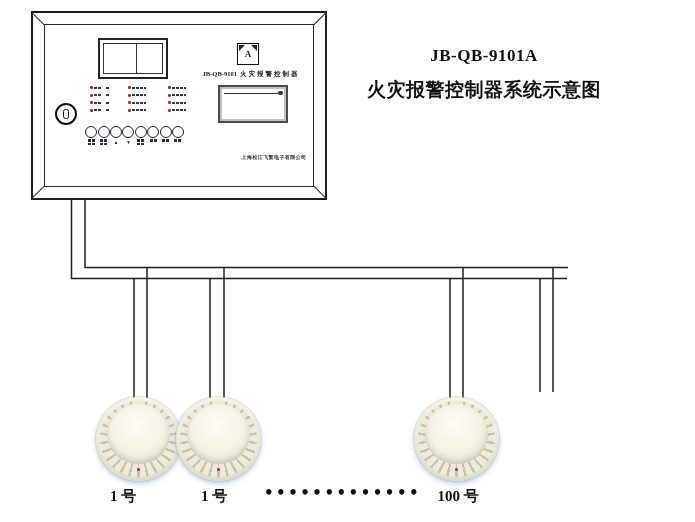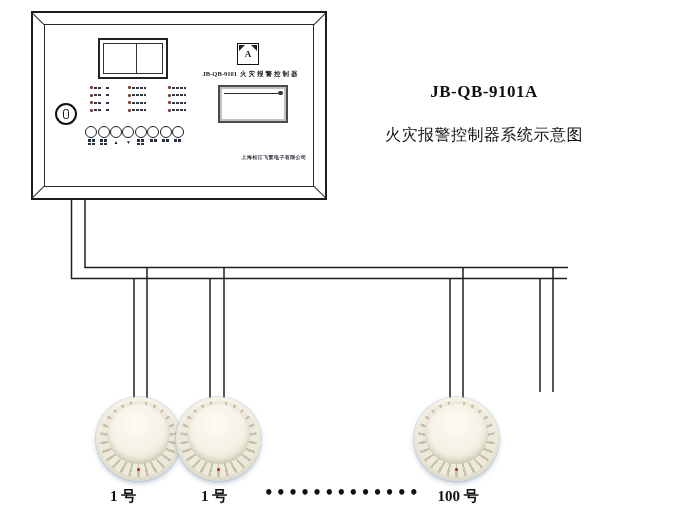--- a/index.html
+++ b/index.html
@@ -65,22 +65,22 @@
     background:#fff;}
   .pbtn-label{margin-top:1.5px;font-size:5px;line-height:5px;color:#15233a;
     text-align:center;min-height:5px;}
   .blk-line{display:flex;margin-top:1px;}
   .blk-line i{width:3px;height:2.6px;background:#26303f;margin:0 .5px;}
   
   .company{position:absolute;left:200px;top:141px;width:82px;text-align:center;
     font-size:5px;letter-spacing:.4px;color:#1d2430;font-weight:bold;white-space:nowrap;}
   
   .titles{position:absolute;left:353px;top:46px;width:262px;text-align:center;z-index:2;}
-  .title-model{font-size:17px;font-weight:bold;letter-spacing:.5px;margin-top:36px;}
-  .title-sub{margin-top:23px;font-size:16px;font-weight:normal;letter-spacing:.5px;
+  .title-model{font-size:17px;font-weight:bold;letter-spacing:.5px;}
+  .title-sub{margin-top:11px;font-size:19px;font-weight:bold;letter-spacing:.5px;
     white-space:nowrap;}
   
   .sd{position:absolute;width:85px;height:84px;z-index:2;}
   .sd-outer{position:absolute;inset:0;border-radius:50%;
     background:radial-gradient(circle at 50% 38%, #fcfbf4 0%, #f5f2e6 45%, #ece8d9 62%, #dcd8c7 78%, #ccc8b5 100%);
     box-shadow:0 2.5px 5px rgba(125,148,175,.5), 0 0 0 1px rgba(170,192,214,.4);}
   .sd-ribs{position:absolute;inset:5%;border-radius:50%;
     background:repeating-conic-gradient(#edeadc 0deg 10deg, #c6c2ae 10deg 14deg);}
   .sd-dome{position:absolute;left:13%;right:13%;top:8%;bottom:20%;border-radius:50%;
     background:radial-gradient(circle at 47% 34%, #fdfcf6 0%, #f4f1e4 55%, #e3dfcb 85%, #d5d1bc 100%);

